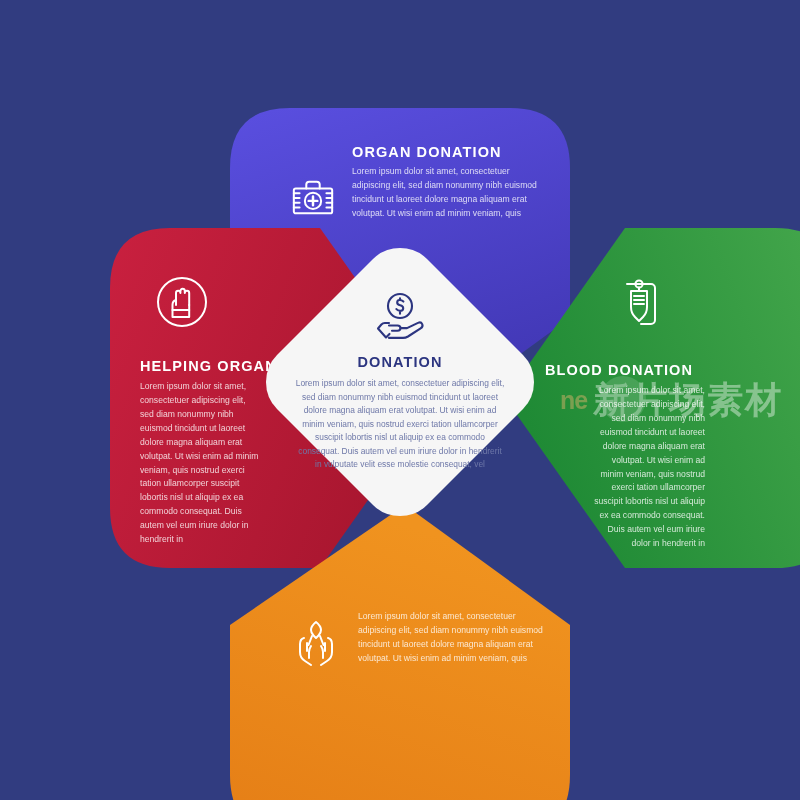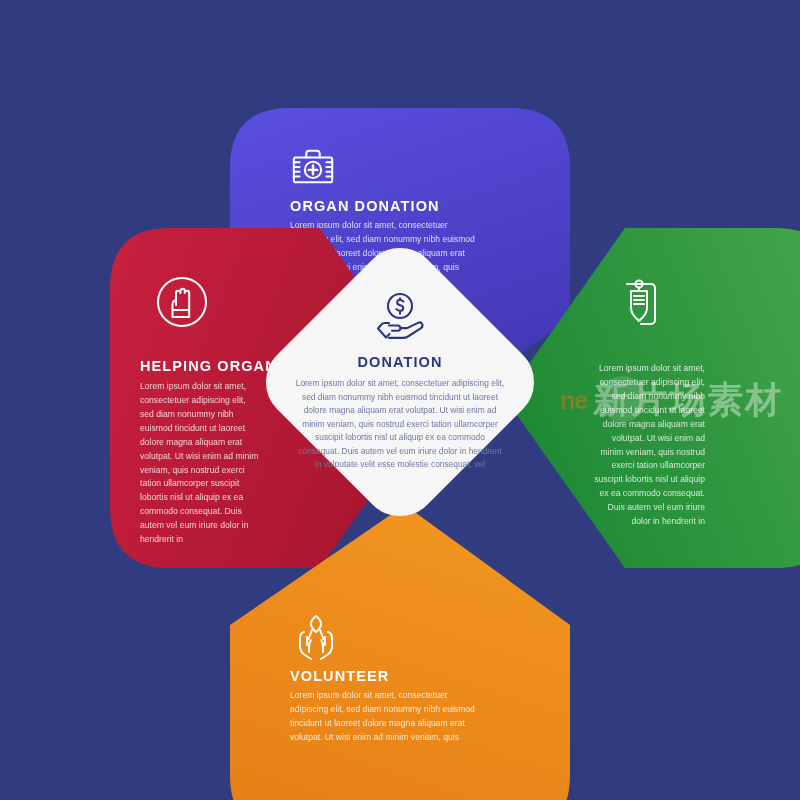--- a/index.html
+++ b/index.html
@@ -24,23 +24,22 @@
   }
   .panel-shape {
     position: absolute;
     inset: 0;
   }
   .panel-shape svg { display: block; width: 100%; height: 100%; }
 
   .panel-content {
     position: absolute;
     display: flex;
-    align-items: flex-start;
-    gap: 8px;
-    flex-direction: column;
+    align-items: flex-end;
+    gap: 16px;
   }
 
   .p-icon {
     flex: 0 0 auto;
     color: #ffffff;
   }
   .p-icon svg { display:block; }
 
   .p-text { color: #ffffff; }
 
@@ -132,21 +131,21 @@
     width: 230px; height: 60px;
     display: flex;
     align-items: center;
     gap: 6px;
     opacity: 0.40;
     pointer-events: none;
   }
   #watermark .wm-badge {
     font-size: 25px;
     font-weight: bold;
-    color: #f97316;
+    color: #fdba74;
     letter-spacing: -1px;
     line-height: 1;
   }
   #watermark .wm-cn {
     font-size: 36px;
     font-weight: bold;
     color: #ffffff;
     letter-spacing: 2px;
     line-height: 1;
   }
@@ -237,20 +236,21 @@
       <div class="p-icon">
         <svg width="52" height="56" viewBox="0 0 52 56" fill="none" stroke="#ffffff" stroke-width="2" stroke-linecap="round" stroke-linejoin="round">
           <path d="M14 8 h24 a4 4 0 0 1 4 4 v32 a4 4 0 0 1 -4 4 h-10"></path>
           <circle cx="26" cy="8" r="3.6"></circle>
           <path d="M26 11.6 v3.4"></path>
           <path d="M18 15 h16 v16 q0 6 -4 10 l-4 4 l-4 -4 q-4 -4 -4 -10 Z"></path>
           <path d="M21 20 h10 M21 24 h10 M21 28 h10"></path>
         </svg>
       </div>
       <div class="p-text">
+        <div class="p-title">BLOOD DONATION</div>
         <div class="p-body">Lorem ipsum dolor sit amet, consectetuer adipiscing elit, sed diam nonummy nibh euismod tincidunt ut laoreet dolore magna aliquam erat volutpat. Ut wisi enim ad minim veniam, quis nostrud exerci tation ullamcorper suscipit lobortis nisl ut aliquip ex ea commodo consequat. Duis autem vel eum iriure dolor in hendrerit in</div>
       </div>
     </div>
   </div>
 
   <div class="panel" id="panel-volunteer">
     <div class="panel-shape">
       <svg viewBox="0 0 340 330" preserveAspectRatio="none">
         <defs>
           <linearGradient id="gradVolunteer" x1="0" y1="1" x2="0.35" y2="0">
@@ -266,21 +266,20 @@
         <svg width="52" height="50" viewBox="0 0 52 50" fill="none" stroke="#ffffff" stroke-width="2" stroke-linecap="round" stroke-linejoin="round">
           <path d="M26 6 q-5 4 -5 8 q0 3 2.5 5.5 L26 22 l2.5 -2.5 Q31 17 31 14 q0 -4 -5 -8 Z"></path>
           <path d="M22 20 l-3.5 9 M30 20 l3.5 9"></path>
           <path d="M14 22 q-4 1 -4 6 v8 q0 6 5 9 l6 4"></path>
           <path d="M38 22 q4 1 4 6 v8 q0 6 -5 9 l-6 4"></path>
           <path d="M17 27 v8 M35 27 v8"></path>
           <path d="M21 30 q-2 3 -2 6 v6 M31 30 q2 3 2 6 v6"></path>
         </svg>
       </div>
       <div class="p-text">
-        <div class="p-title">VOLUNTEER</div>
         <div class="p-body">Lorem ipsum dolor sit amet, consectetuer adipiscing elit, sed diam nonummy nibh euismod tincidunt ut laoreet dolore magna aliquam erat volutpat. Ut wisi enim ad minim veniam, quis</div>
       </div>
     </div>
   </div>
 
   <div id="center">
     <div class="center-shape">
       <svg viewBox="0 0 272 272">
         <path d="M 136 2
                  Q 152 2 163 13

